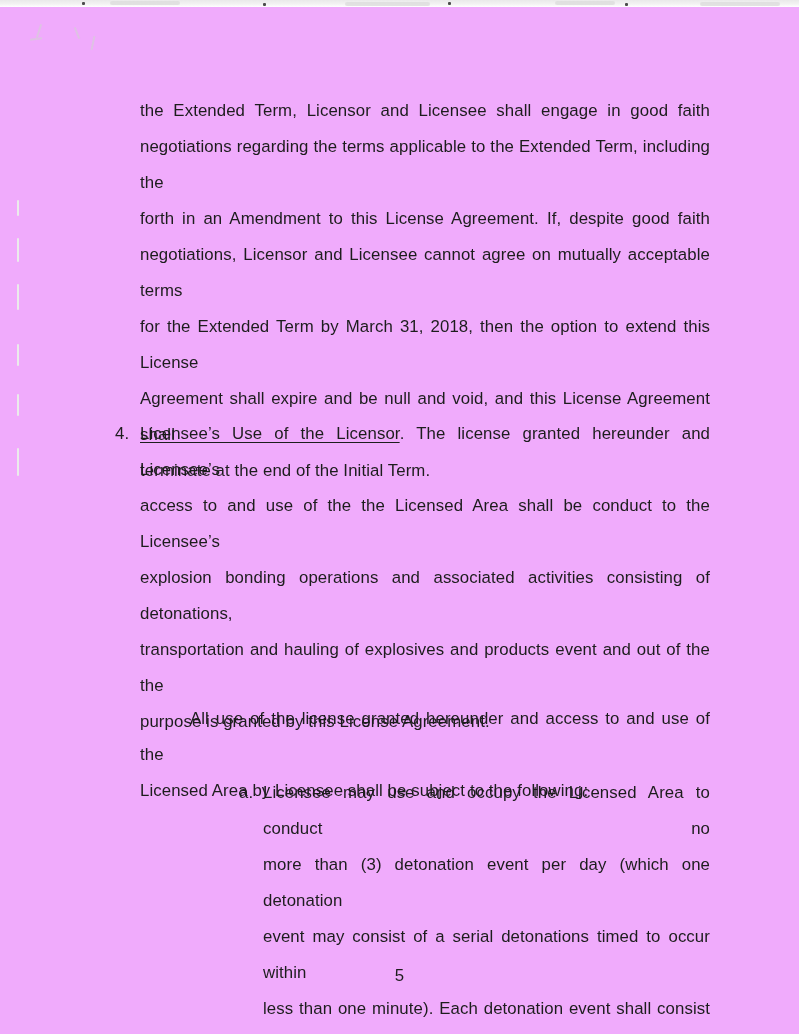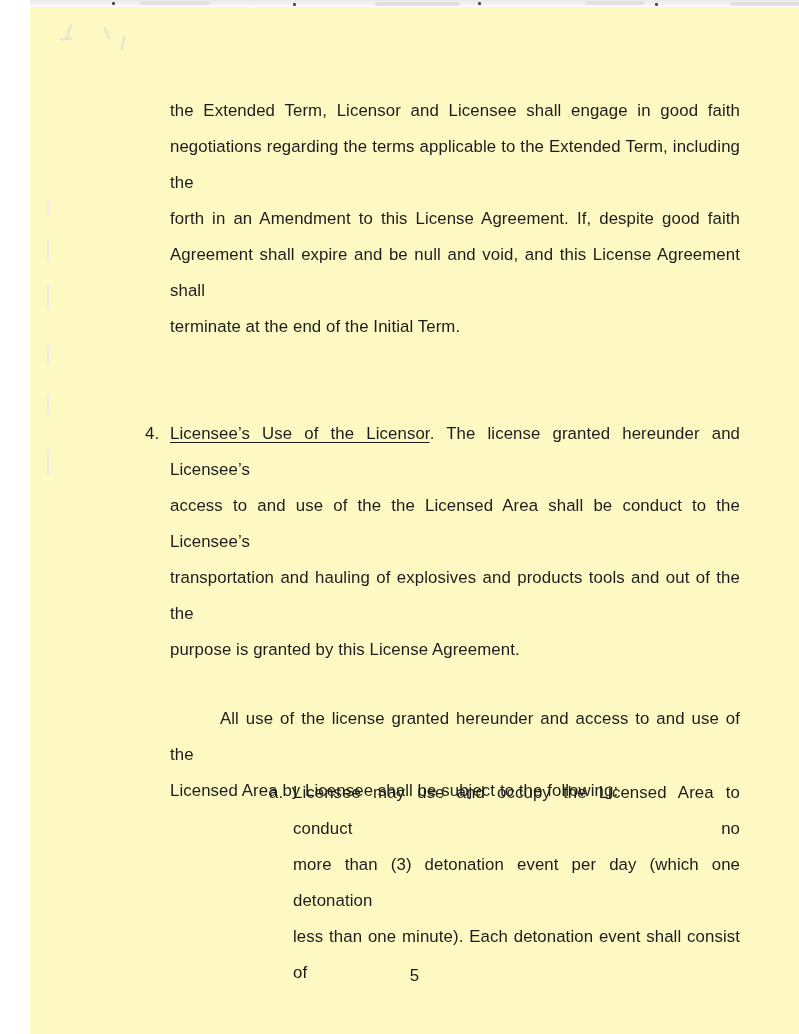--- a/index.html
+++ b/index.html
@@ -11,22 +11,21 @@
     height: 1034px;
     background: #ffffff;
     position: relative;
     overflow: hidden;
     font-family: "Liberation Sans", sans-serif;
     color: #1d1d1d;
   }
   .page {
     position: absolute;
     inset: 0;
-    background: #fef9c3;
-    margin-left: 30px;
+    background: #f0abfc;
   }
   
   .scan-top-band {
     position: absolute;
     top: 0; left: 0;
     width: 799px; height: 7px;
     background: linear-gradient(to bottom, #e9e9e9 0%, #f3f3f3 60%, #ffffff 100%);
   }
   .scan-smudge {
     position: absolute;
@@ -119,45 +118,49 @@
   <div class="edge-dash" style="top:238px; height:24px;"></div>
   <div class="edge-dash" style="top:284px; height:26px;"></div>
   <div class="edge-dash" style="top:344px; height:22px;"></div>
   <div class="edge-dash" style="top:394px; height:22px;"></div>
   <div class="edge-dash" style="top:448px; height:28px;"></div>
 
   <div class="textblock block-p1">
       <div class="line">the Extended Term, Licensor and Licensee shall engage in good faith</div>
       <div class="line">negotiations regarding the terms applicable to the Extended Term, including the</div>
       <div class="line">forth in an Amendment to this License Agreement.  If, despite good faith</div>
+      <div class="line">negotiations, Licensor and Licensee cannot agree on mutually acceptable terms</div>
+      <div class="line">for the Extended Term by March 31, 2018, then the option to extend this License</div>
       <div class="line">Agreement shall expire and be null and void, and this License Agreement shall</div>
       <div class="line no-just">terminate at the end of the Initial Term.</div>
     </div>
 
   <div class="textblock block-item4">
     <span class="marker marker-4">4.</span>
     <div class="line">
       <span class="heading-underline">Licensee’s Use of the Licensor</span><span>.  The license granted hereunder and Licensee’s</span>
     </div>
     <div>
         <div class="line">access to and use of the the Licensed Area shall be conduct to the Licensee’s</div>
-        <div class="line">transportation and hauling of explosives and products tools and out of the the</div>
+        <div class="line">explosion bonding operations and associated activities consisting of detonations,</div>
+        <div class="line">transportation and hauling of explosives and products event and out of the the</div>
         <div class="line no-just">purpose is granted by this License Agreement.</div>
       </div>
   </div>
 
   <div class="textblock block-alluse">
       <div class="line indent-first">All use of the license granted hereunder and access to and use of the</div>
       <div class="line no-just">Licensed Area by Licensee shall be subject to the following:</div>
     </div>
 
   <div class="textblock block-itema">
     <span class="marker marker-a">a.</span>
     <div>
         <div class="line">Licensee may use and occupy the Licensed Area to conduct no</div>
         <div class="line">more than (3) detonation event per day (which one detonation</div>
+        <div class="line">event may consist of a serial detonations timed to occur within</div>
         <div class="line">less than one minute).  Each detonation event shall consist of</div>
       </div>
   </div>
 
   <div class="page-number">5</div>
 
 </div>
 
 </body></html>

